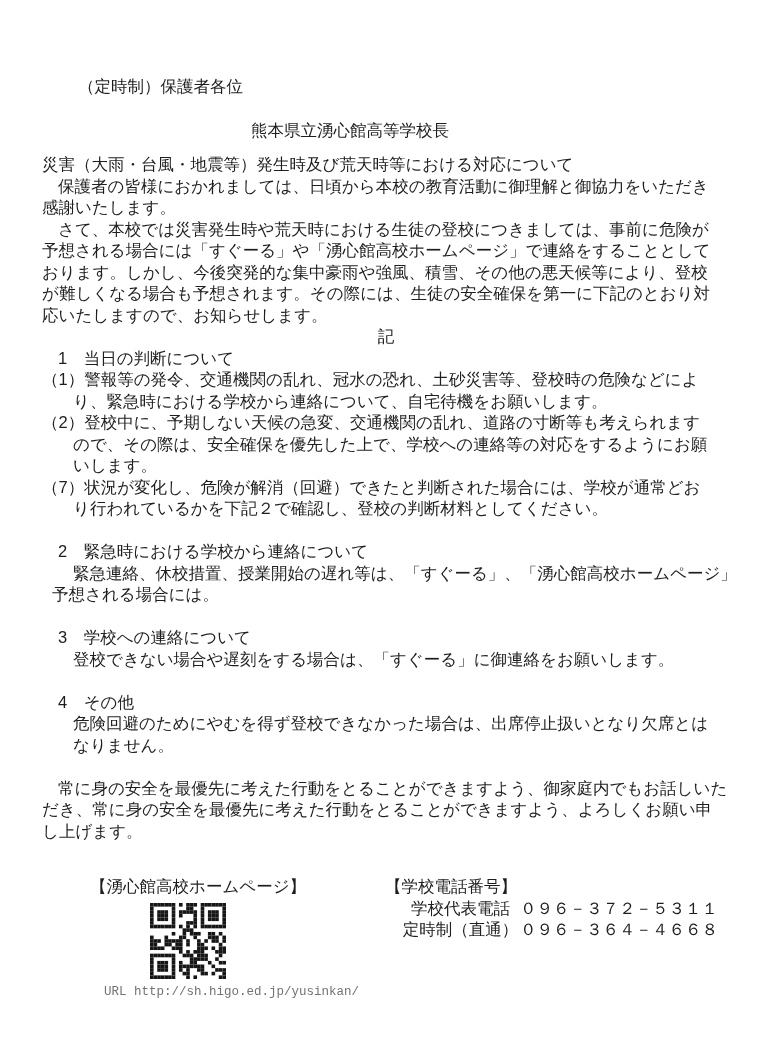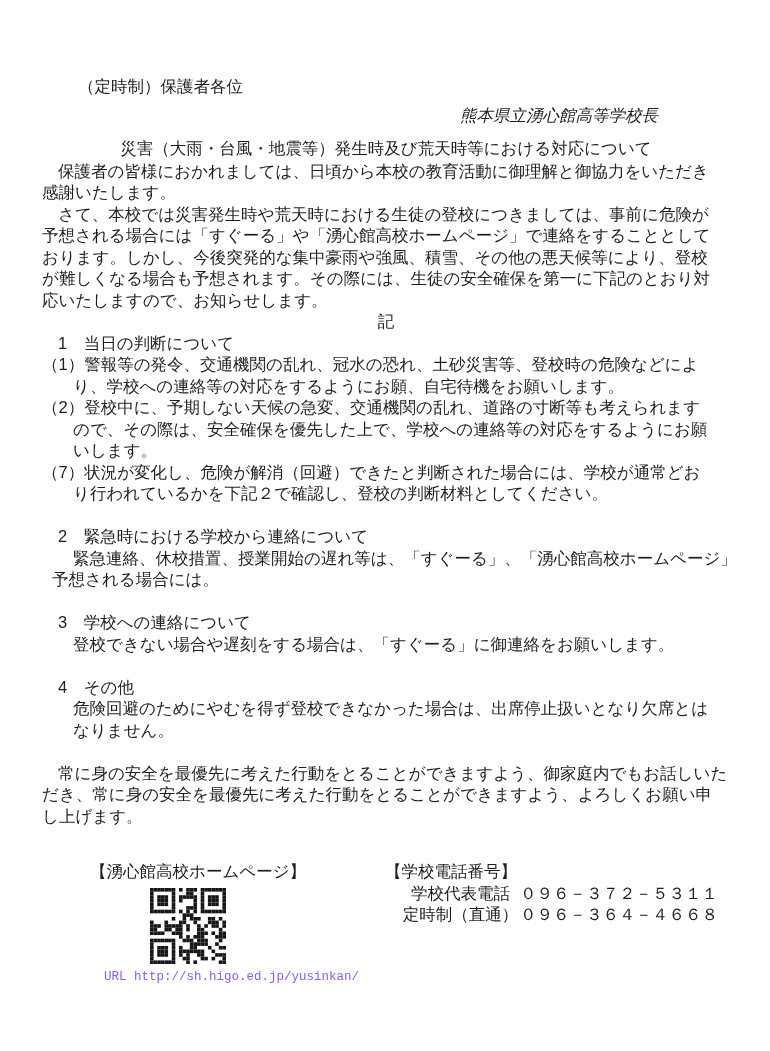--- a/index.html
+++ b/index.html
@@ -7,36 +7,36 @@
     position:relative;width:770px;height:1050px;background:#ffffff;
     overflow:hidden;color:#1e1e1e;
     font-family:"Liberation Sans",sans-serif;
   }
   .doc{
     position:absolute;left:42px;right:40px;top:76px;
     font-size:16.5px;line-height:21.5px;
   }
   .ln{white-space:pre;}
   .recipient{margin-left:36px;}
-  .sender{text-align:right;padding-right:72px;margin-top:7px;font-style:italic;}
-  .title{text-align:center;margin-top:13px;font-family:Liberation Mono, monospace;}
+  .sender{text-align:center;padding-right:72px;margin-top:22px;}
+  .title{margin-top:13px;}
   .ki{text-align:center;}
   .in1{padding-left:16px;}
   .in2{padding-left:31px;}
   .inh{padding-left:10px;}
   .gap{height:21.5px;}
   .footer{display:flex;margin-top:34px;align-items:flex-start;}
   .f-left{margin-left:48px;width:272px;}
   .f-right{margin-left:23px;}
   .qr-wrap{width:76px;height:76px;margin:5px 0 0 60px;}
   .qr-wrap svg{display:block;}
   .url{
     margin:3px 0 0 14px;
     font-family:"Liberation Mono","DejaVu Sans Mono",monospace;
-    font-size:12.5px;color:#8b5cf6;white-space:pre;
+    font-size:12.5px;color:#737373;white-space:pre;
   }
   .phone-line{padding-left:16px;white-space:pre;}
   .phone-name{display:inline-block;min-width:119px;text-align:center;}
 </style>
 </head>
 <body>
 
 <div class="page">
   <div class="doc">
 
@@ -49,21 +49,21 @@
     <div class="ln in1">さて、本校では災害発生時や荒天時における生徒の登校につきましては、事前に危険が</div>
     <div class="ln">予想される場合には「すぐーる」や「湧心館高校ホームページ」で連絡をすることとして</div>
     <div class="ln">おります。しかし、今後突発的な集中豪雨や強風、積雪、その他の悪天候等により、登校</div>
     <div class="ln">が難しくなる場合も予想されます。その際には、生徒の安全確保を第一に下記のとおり対</div>
     <div class="ln">応いたしますので、お知らせします。</div>
 
     <div class="ln ki">記</div>
 
     <div class="ln in1">1　当日の判断について</div>
     <div class="ln">（1）警報等の発令、交通機関の乱れ、冠水の恐れ、土砂災害等、登校時の危険などによ</div>
-    <div class="ln in2">り、学校への連絡等の対応をするようにお願、自宅待機をお願いします。</div>
+    <div class="ln in2">り、緊急時における学校から連絡について、自宅待機をお願いします。</div>
     <div class="ln">（2）登校中に、予期しない天候の急変、交通機関の乱れ、道路の寸断等も考えられます</div>
     <div class="ln in2">ので、その際は、安全確保を優先した上で、学校への連絡等の対応をするようにお願</div>
     <div class="ln in2">いします。</div>
     <div class="ln">（7）状況が変化し、危険が解消（回避）できたと判断された場合には、学校が通常どお</div>
     <div class="ln in2">り行われているかを下記２で確認し、登校の判断材料としてください。</div>
 
     <div class="gap"></div>
 
     <div class="ln in1">2　緊急時における学校から連絡について</div>
     <div class="ln in2">緊急連絡、休校措置、授業開始の遅れ等は、「すぐーる」、「湧心館高校ホームページ」</div>

